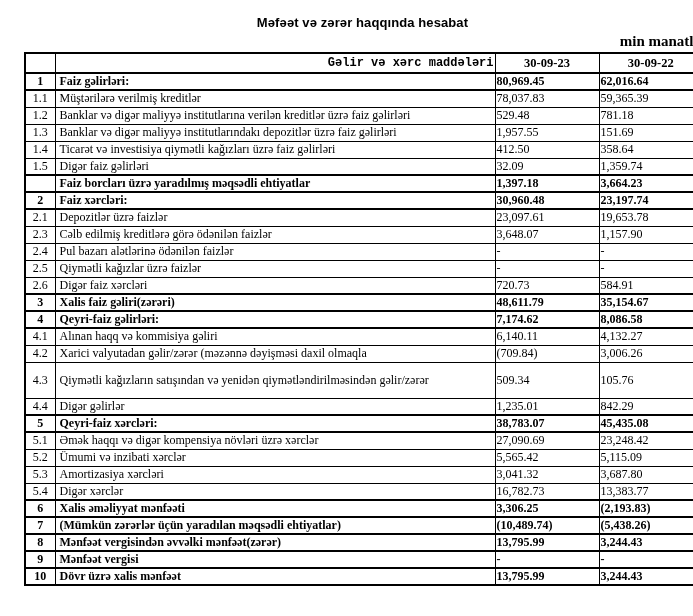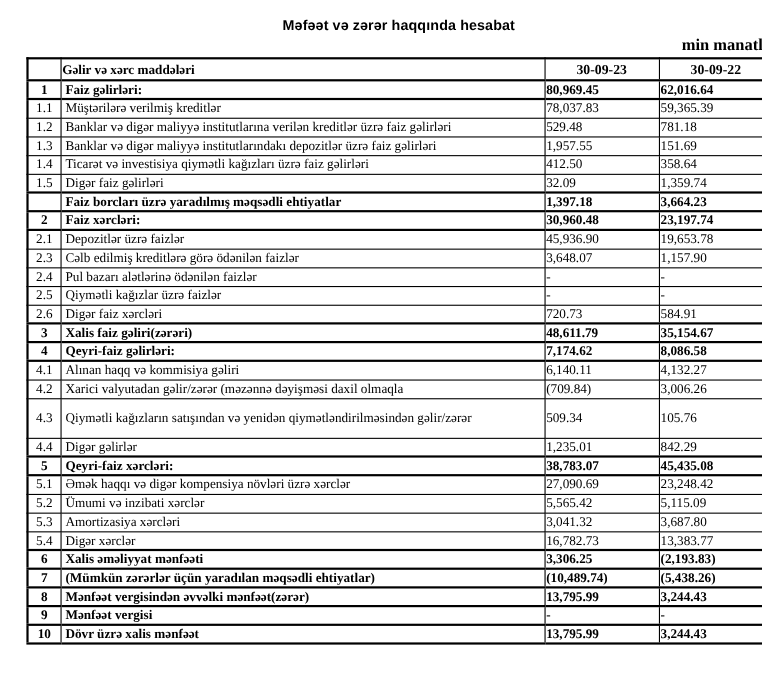--- a/index.html
+++ b/index.html
@@ -46,23 +46,23 @@
     overflow: hidden;
     white-space: nowrap;
     vertical-align: middle;
   }
   .pl-table thead tr { height: 20px; }
   .pl-table thead th { border-bottom: 2px solid #000; }
   .col-num   { width: 30px; }
   .col-label { width: 440px; }
   .col-val   { width: 104px; }
   .pl-table th.h-label {
-    font-family: Liberation Serif, serif;
-    font-weight: bold;
-    text-align: left;
+    font-family: Liberation Mono, monospace;
+    font-weight: bold;
+    text-align: right;
     font-size: 12px;
   }
   .pl-table th.h-date {
     font-family: "Liberation Serif", serif;
     font-weight: bold;
     text-align: center;
     font-size: 12.5px;
   }
   .pl-table tbody tr { height: 17px; }
   .pl-table tbody tr.tall-row { height: 36px; padding-left: 10px; }
@@ -145,21 +145,21 @@
   </tr>
         <tr class="bold-row">
     <td class="num">2</td>
     <td class="label">Faiz xərcləri:</td>
     <td class="val">30,960.48</td>
     <td class="val">23,197.74</td>
   </tr>
         <tr>
     <td class="num">2.1</td>
     <td class="label">Depozitlər üzrə faizlər</td>
-    <td class="val">45,936.90</td>
+    <td class="val">23,097.61</td>
     <td class="val">19,653.78</td>
   </tr>
         <tr>
     <td class="num">2.3</td>
     <td class="label">Cəlb edilmiş kreditlərə görə ödənilən faizlər</td>
     <td class="val">3,648.07</td>
     <td class="val">1,157.90</td>
   </tr>
         <tr>
     <td class="num">2.4</td>

